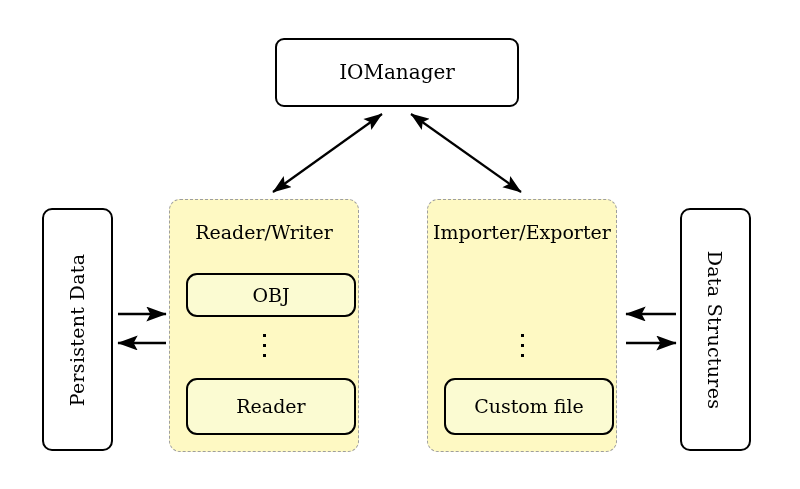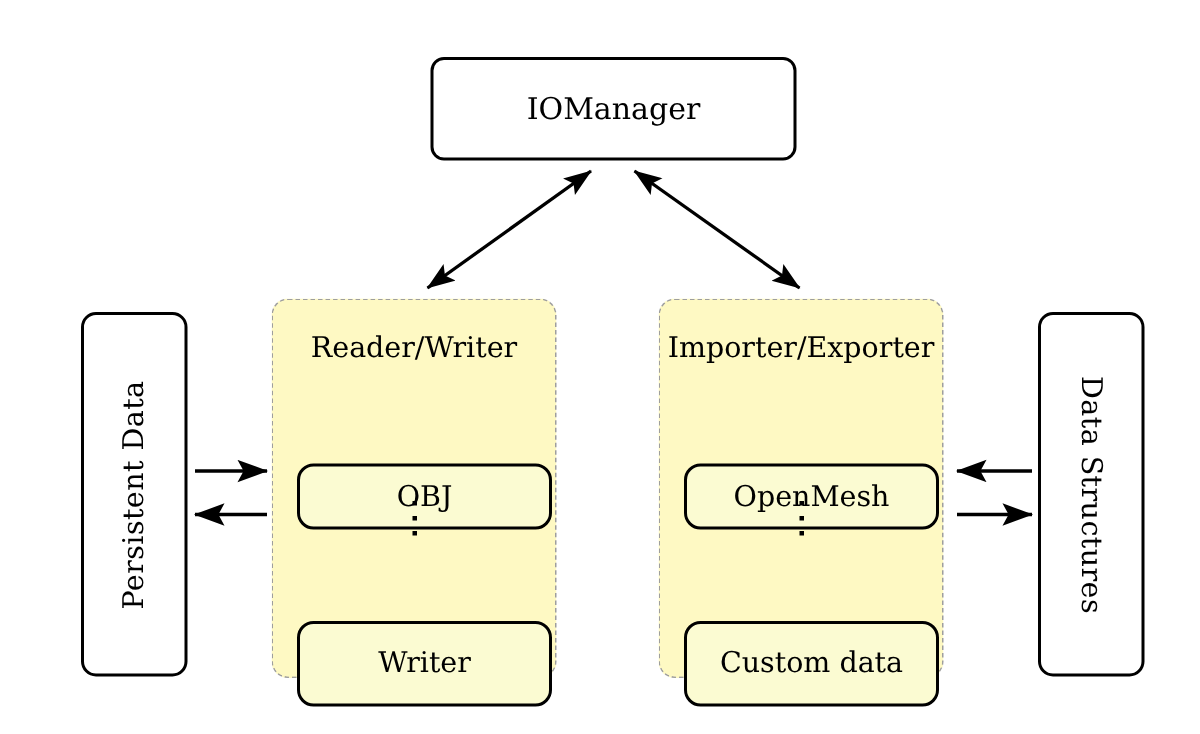--- a/index.html
+++ b/index.html
@@ -11,21 +11,21 @@
     width: 800px;
     height: 489px;
     position: relative;
     overflow: hidden;
     font-family: "DejaVu Serif", "Liberation Serif", serif;
     color: #000000;
   }
 
   #diagram {
     position: absolute;
-    left: 12px;
+    left: 0;
     top: 0;
     width: 784px;
     height: 489px;
     border-radius: 10px;
   }
 
   .node {
     position: absolute;
     box-sizing: border-box;
     display: flex;
@@ -99,21 +99,20 @@
     width: 170px;
     border: 2.5px solid #000000;
     border-radius: 11px;
     background: #fbfbd2;
     display: flex;
     align-items: center;
     justify-content: center;
     text-align: left;
     font-size: 19px;
     line-height: 1.2;
-    margin-top: 36px;
   }
   .inner-box.top    { top: 73px; height: 44px; }
   .inner-box.bottom { top: 178px; height: 57px; }
 
   
   .vdots {
     position: absolute;
     left: 0;
     right: 0;
     top: 134px;
@@ -187,38 +186,35 @@
     </div>
 
     <div class="vdots">
       <span></span>
         <span></span>
         <span></span>
     </div>
 
     <div class="inner-box bottom">
       <span>
-        <span>Writer</span><br>
+        <span>Reader</span><br>
       </span>
     </div>
   </div>
 
   <div class="group-panel right">
     <div class="group-title">Importer/Exporter</div>
 
-    <div class="inner-box top">
-      <span>OpenMesh</span>
-    </div>
 
     <div class="vdots">
       <span></span>
         <span></span>
         <span></span>
     </div>
 
     <div class="inner-box bottom">
       <span>
-        <span>Custom data</span><br>
+        <span>Custom file</span><br>
       </span>
     </div>
   </div>
 
 </div>
 
 </body></html>

